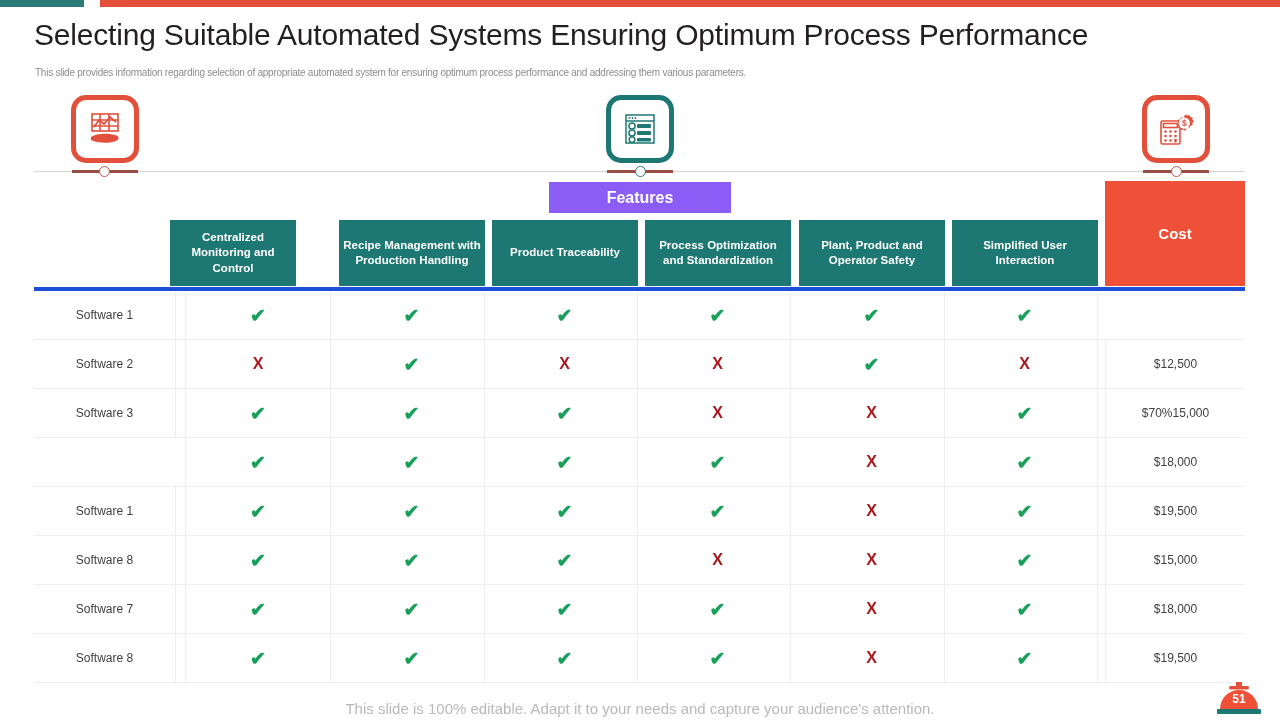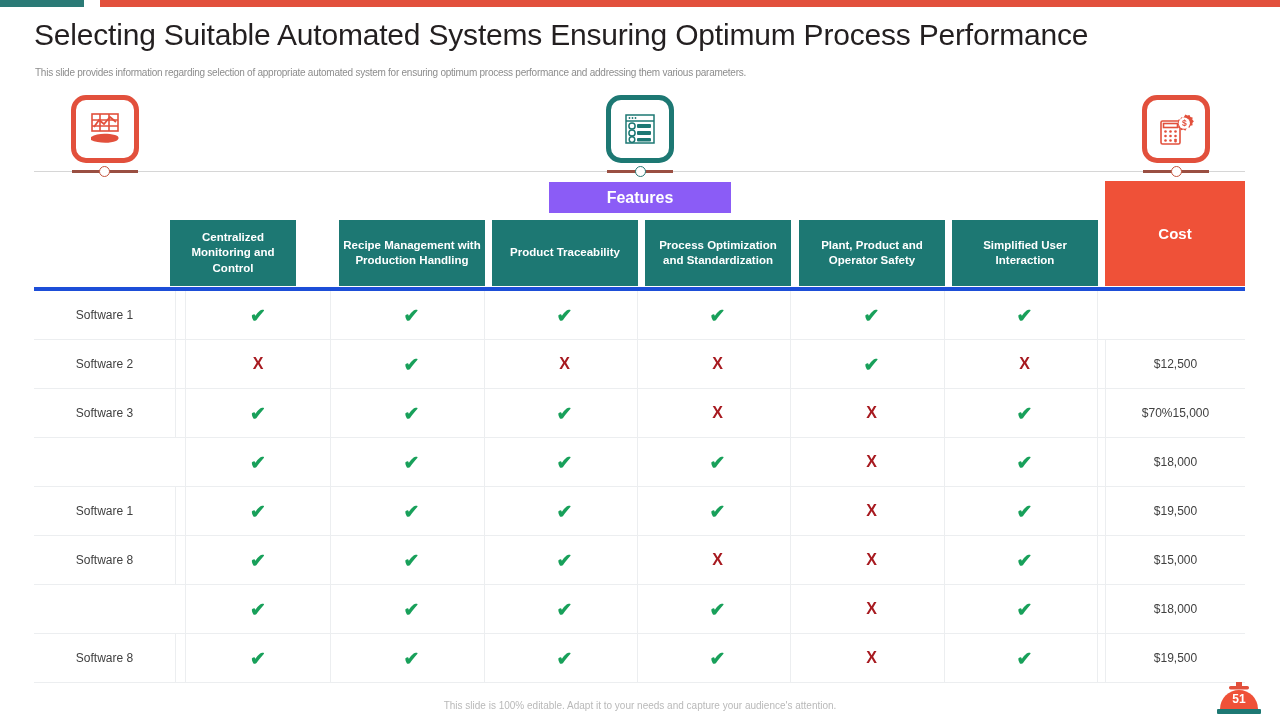--- a/index.html
+++ b/index.html
@@ -169,21 +169,21 @@
     font-weight: bold;
     line-height: 1;
   }
 
   
   .footer-note {
     position: absolute;
     left: 0; top: 700px;
     width: 1280px;
     text-align: center;
-    font-size: 10px;
+    font-size: 15px;
     color: #b9b9b9;
   }
 
   
   .page-badge {
     position: absolute;
     left: 1211px; top: 682px;
     width: 56px; height: 34px;
   }
   .page-badge .num {
@@ -418,20 +418,21 @@
         </div>
         <div class="cell c-feat" style="left: 765px; width: 146px;">
           <span class="mark-no">X</span>
         </div>
         <div class="cell c-feat" style="left: 918px; width: 146px;">
           <span class="mark-yes">✔</span>
         </div>
         <div class="cell c-cost">$15,000</div>
       </div>
       <div class="trow">
+        <div class="cell c-sol">Software 7</div>
         <div class="cell c-feat first" style="left: 151px; width: 146px;">
           <span class="mark-yes">✔</span>
         </div>
         <div class="cell c-feat" style="left: 305px; width: 146px;">
           <span class="mark-yes">✔</span>
         </div>
         <div class="cell c-feat" style="left: 458px; width: 146px;">
           <span class="mark-yes">✔</span>
         </div>
         <div class="cell c-feat" style="left: 611px; width: 146px;">

